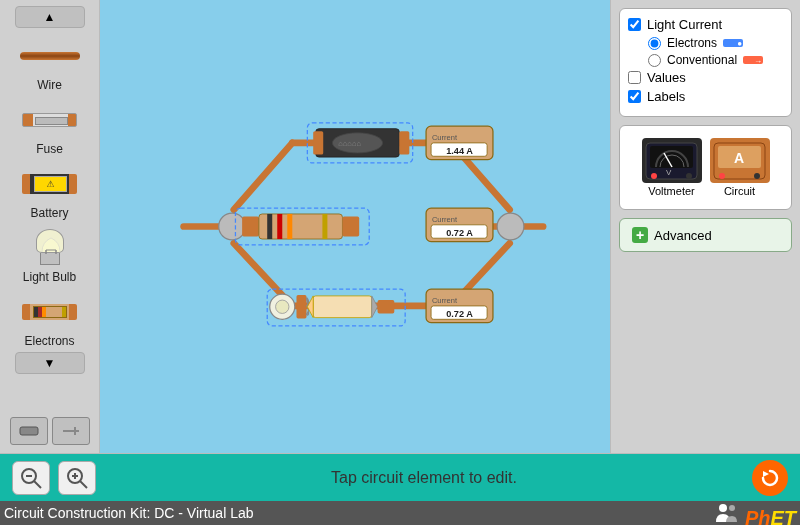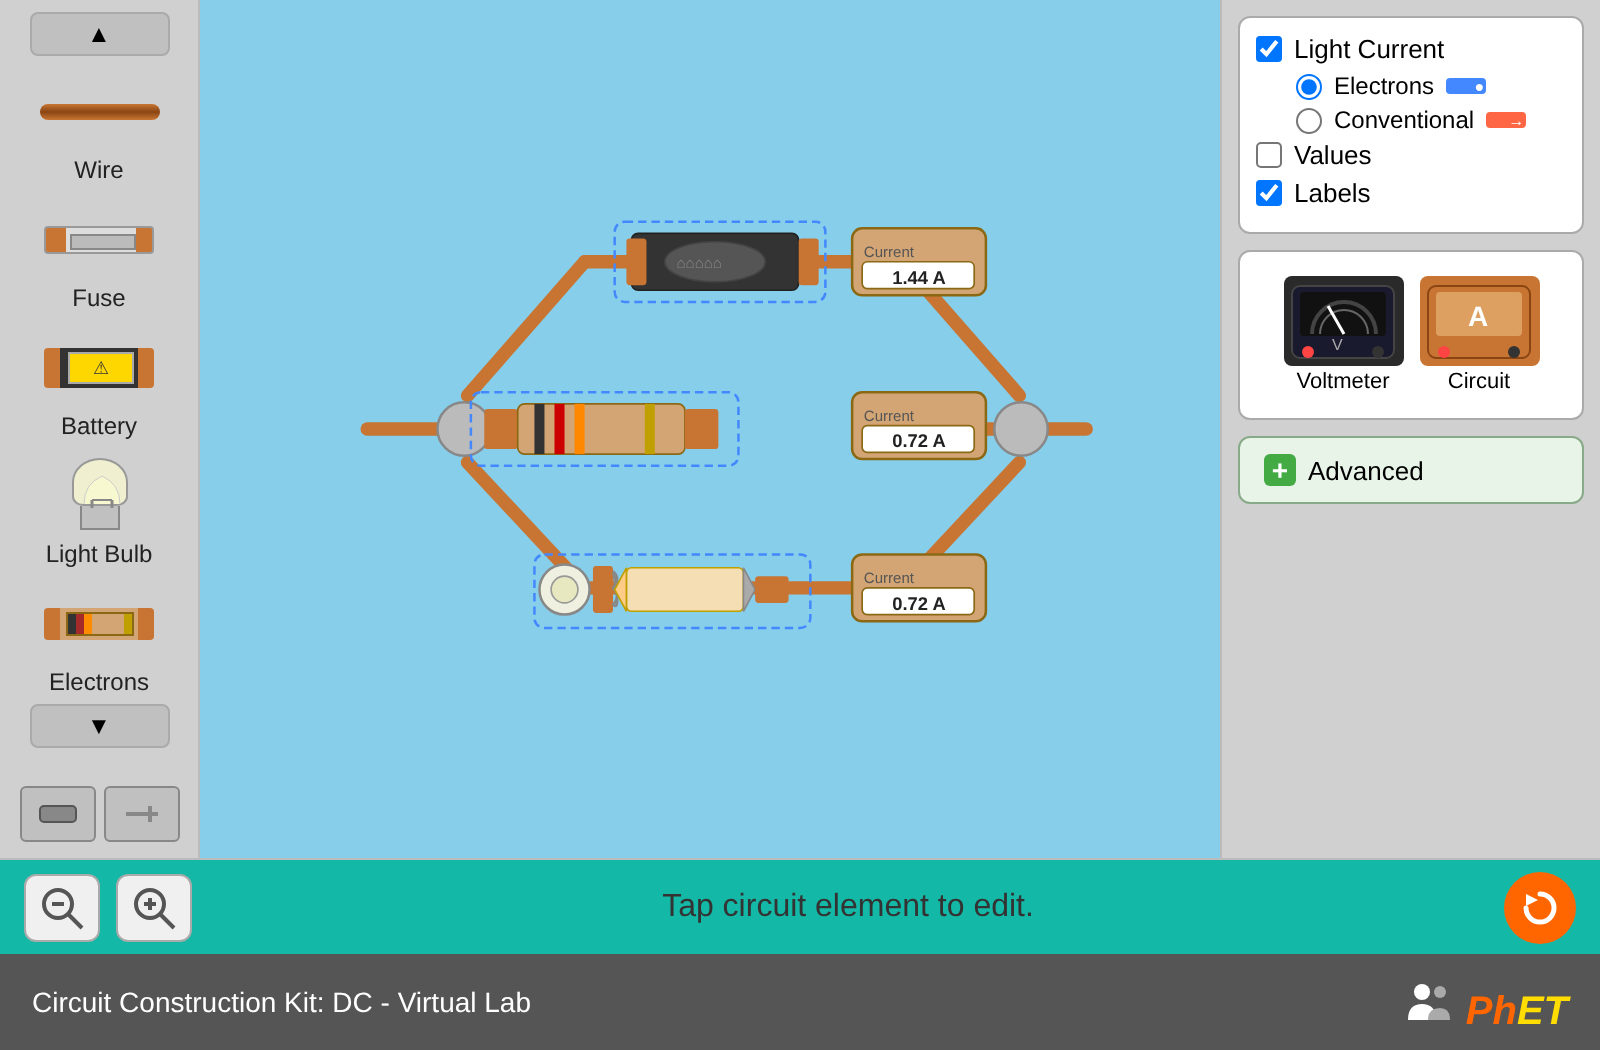--- a/index.html
+++ b/index.html
@@ -327,25 +327,25 @@
 
     .status-text {
       flex: 1;
       text-align: center;
       font-size: 16px;
       color: #333;
     }
 
     
     #title-bar {
-      height: 48px;
+      height: 24px;
       background: #555;
       display: flex;
       align-items: center;
-      padding: 0 16px;
+      padding: 0 4px;
       color: white;
       font-size: 14px;
     }
 
     .phet-logo {
       margin-left: auto;
       display: flex;
       align-items: center;
       gap: 8px;
     }

